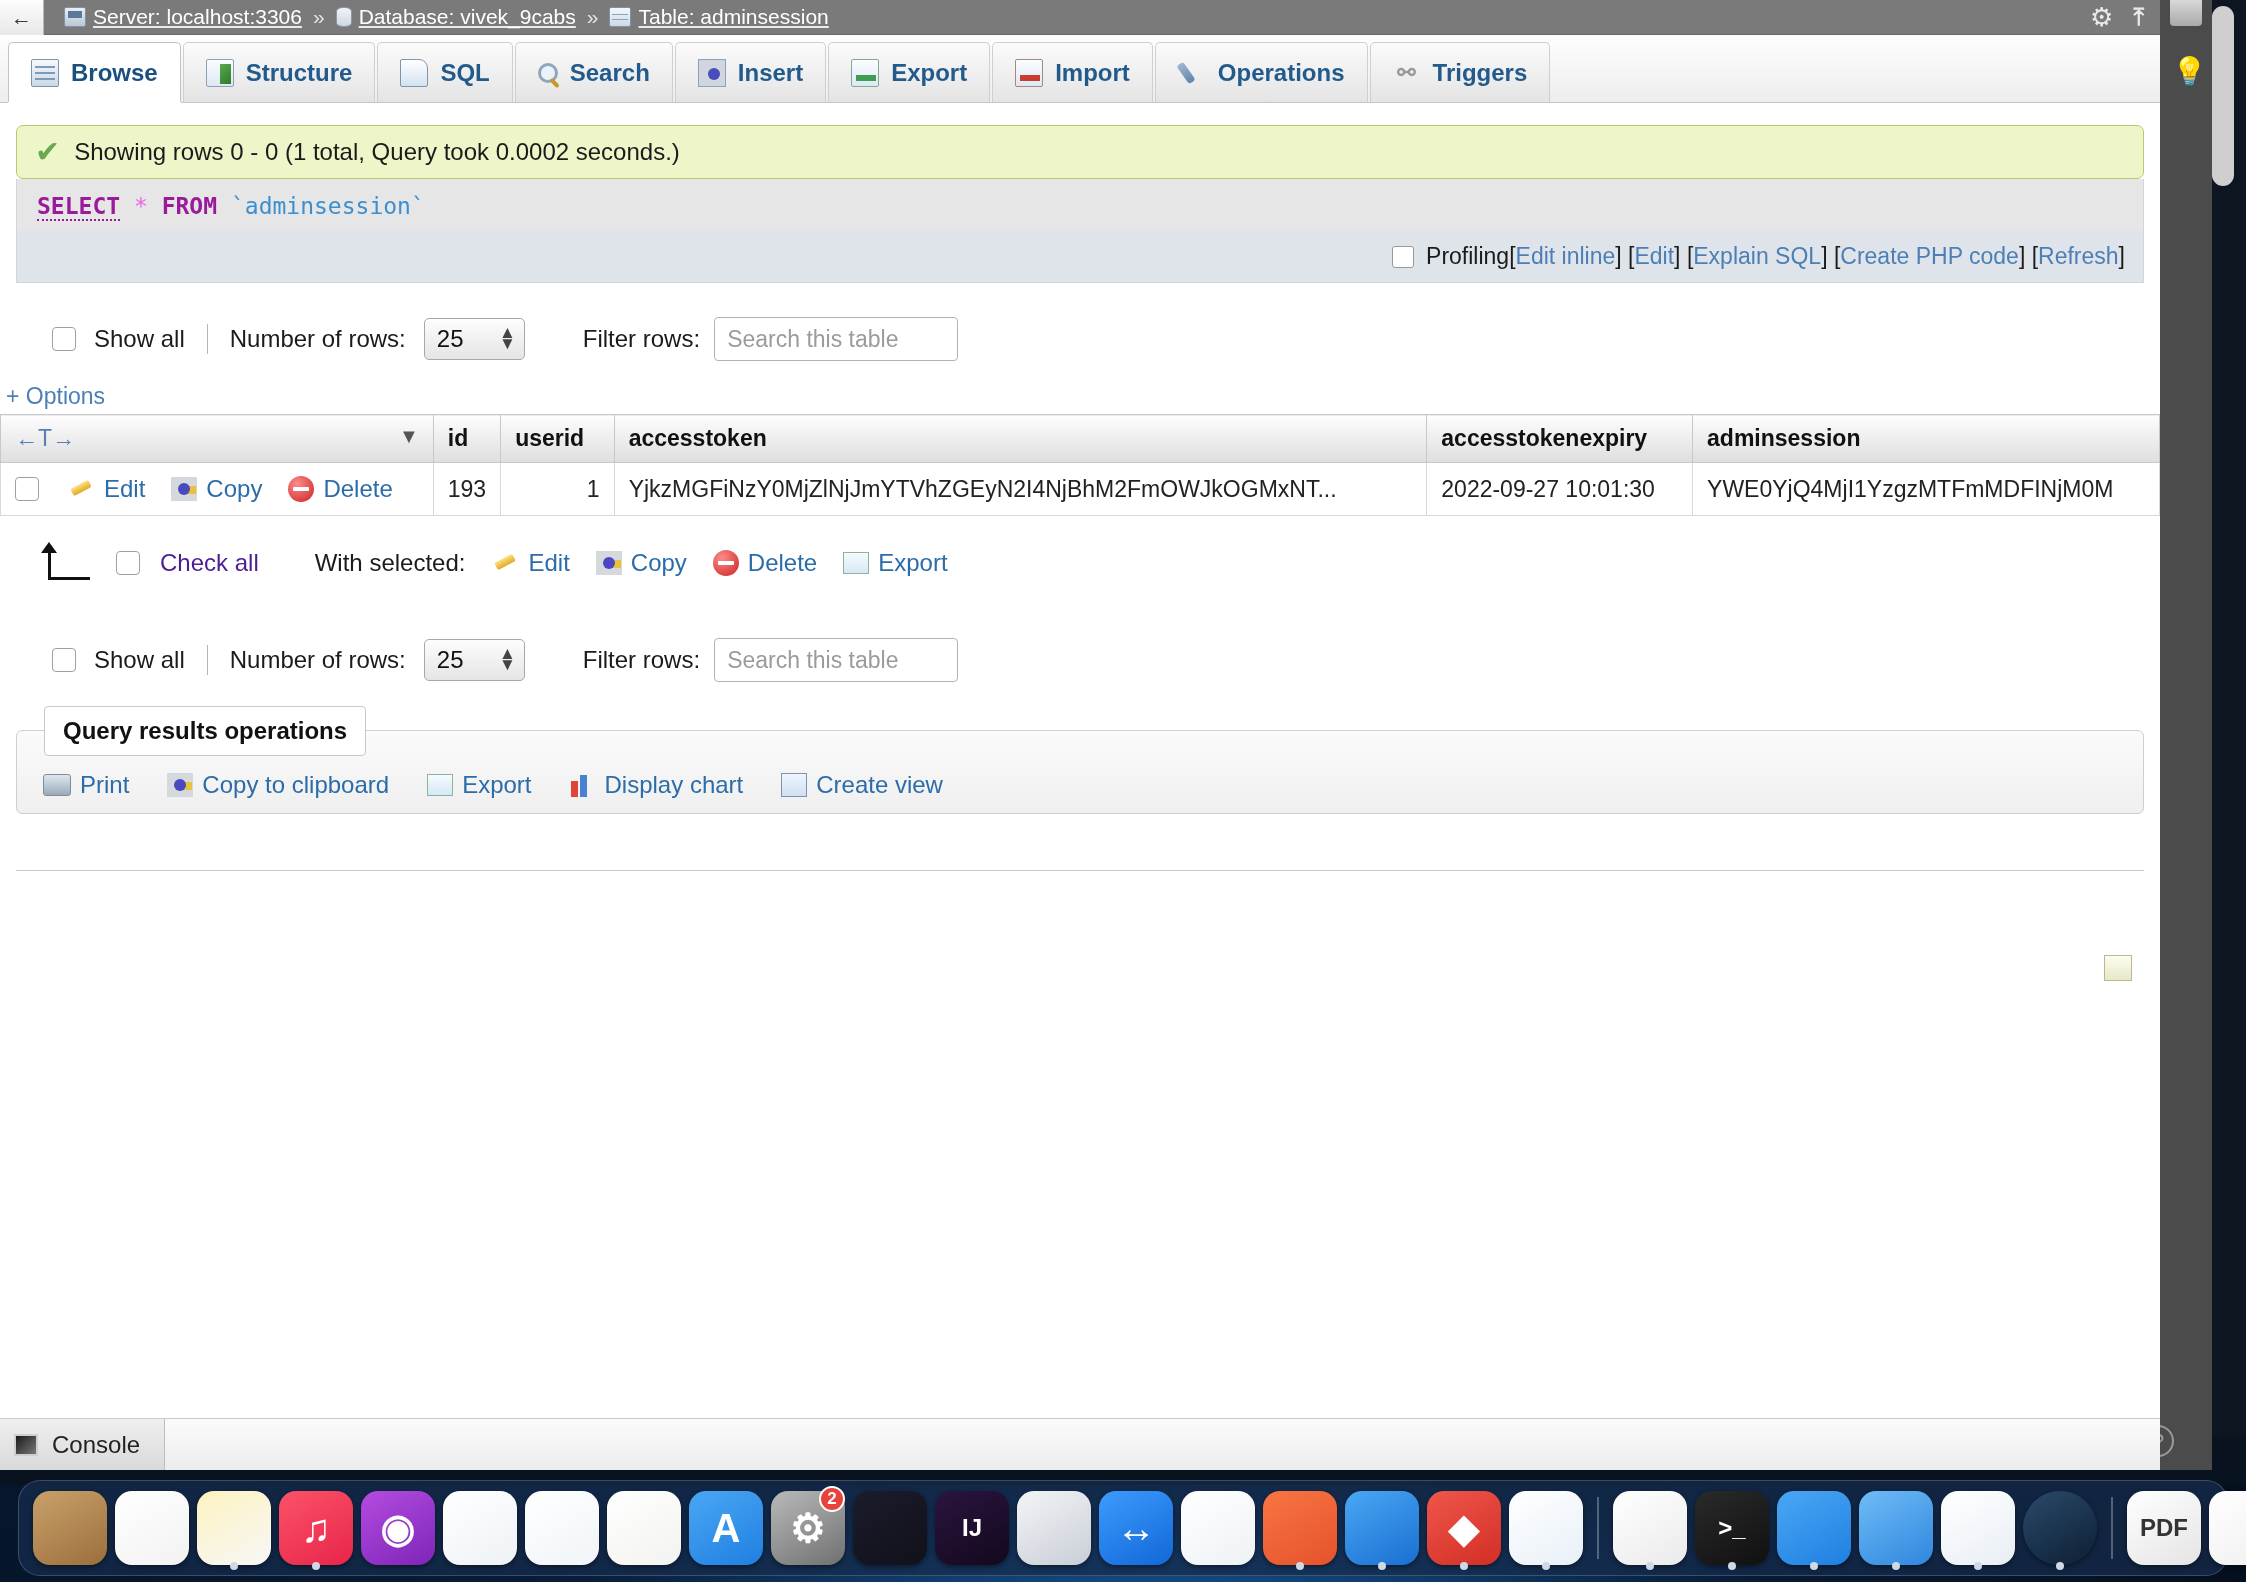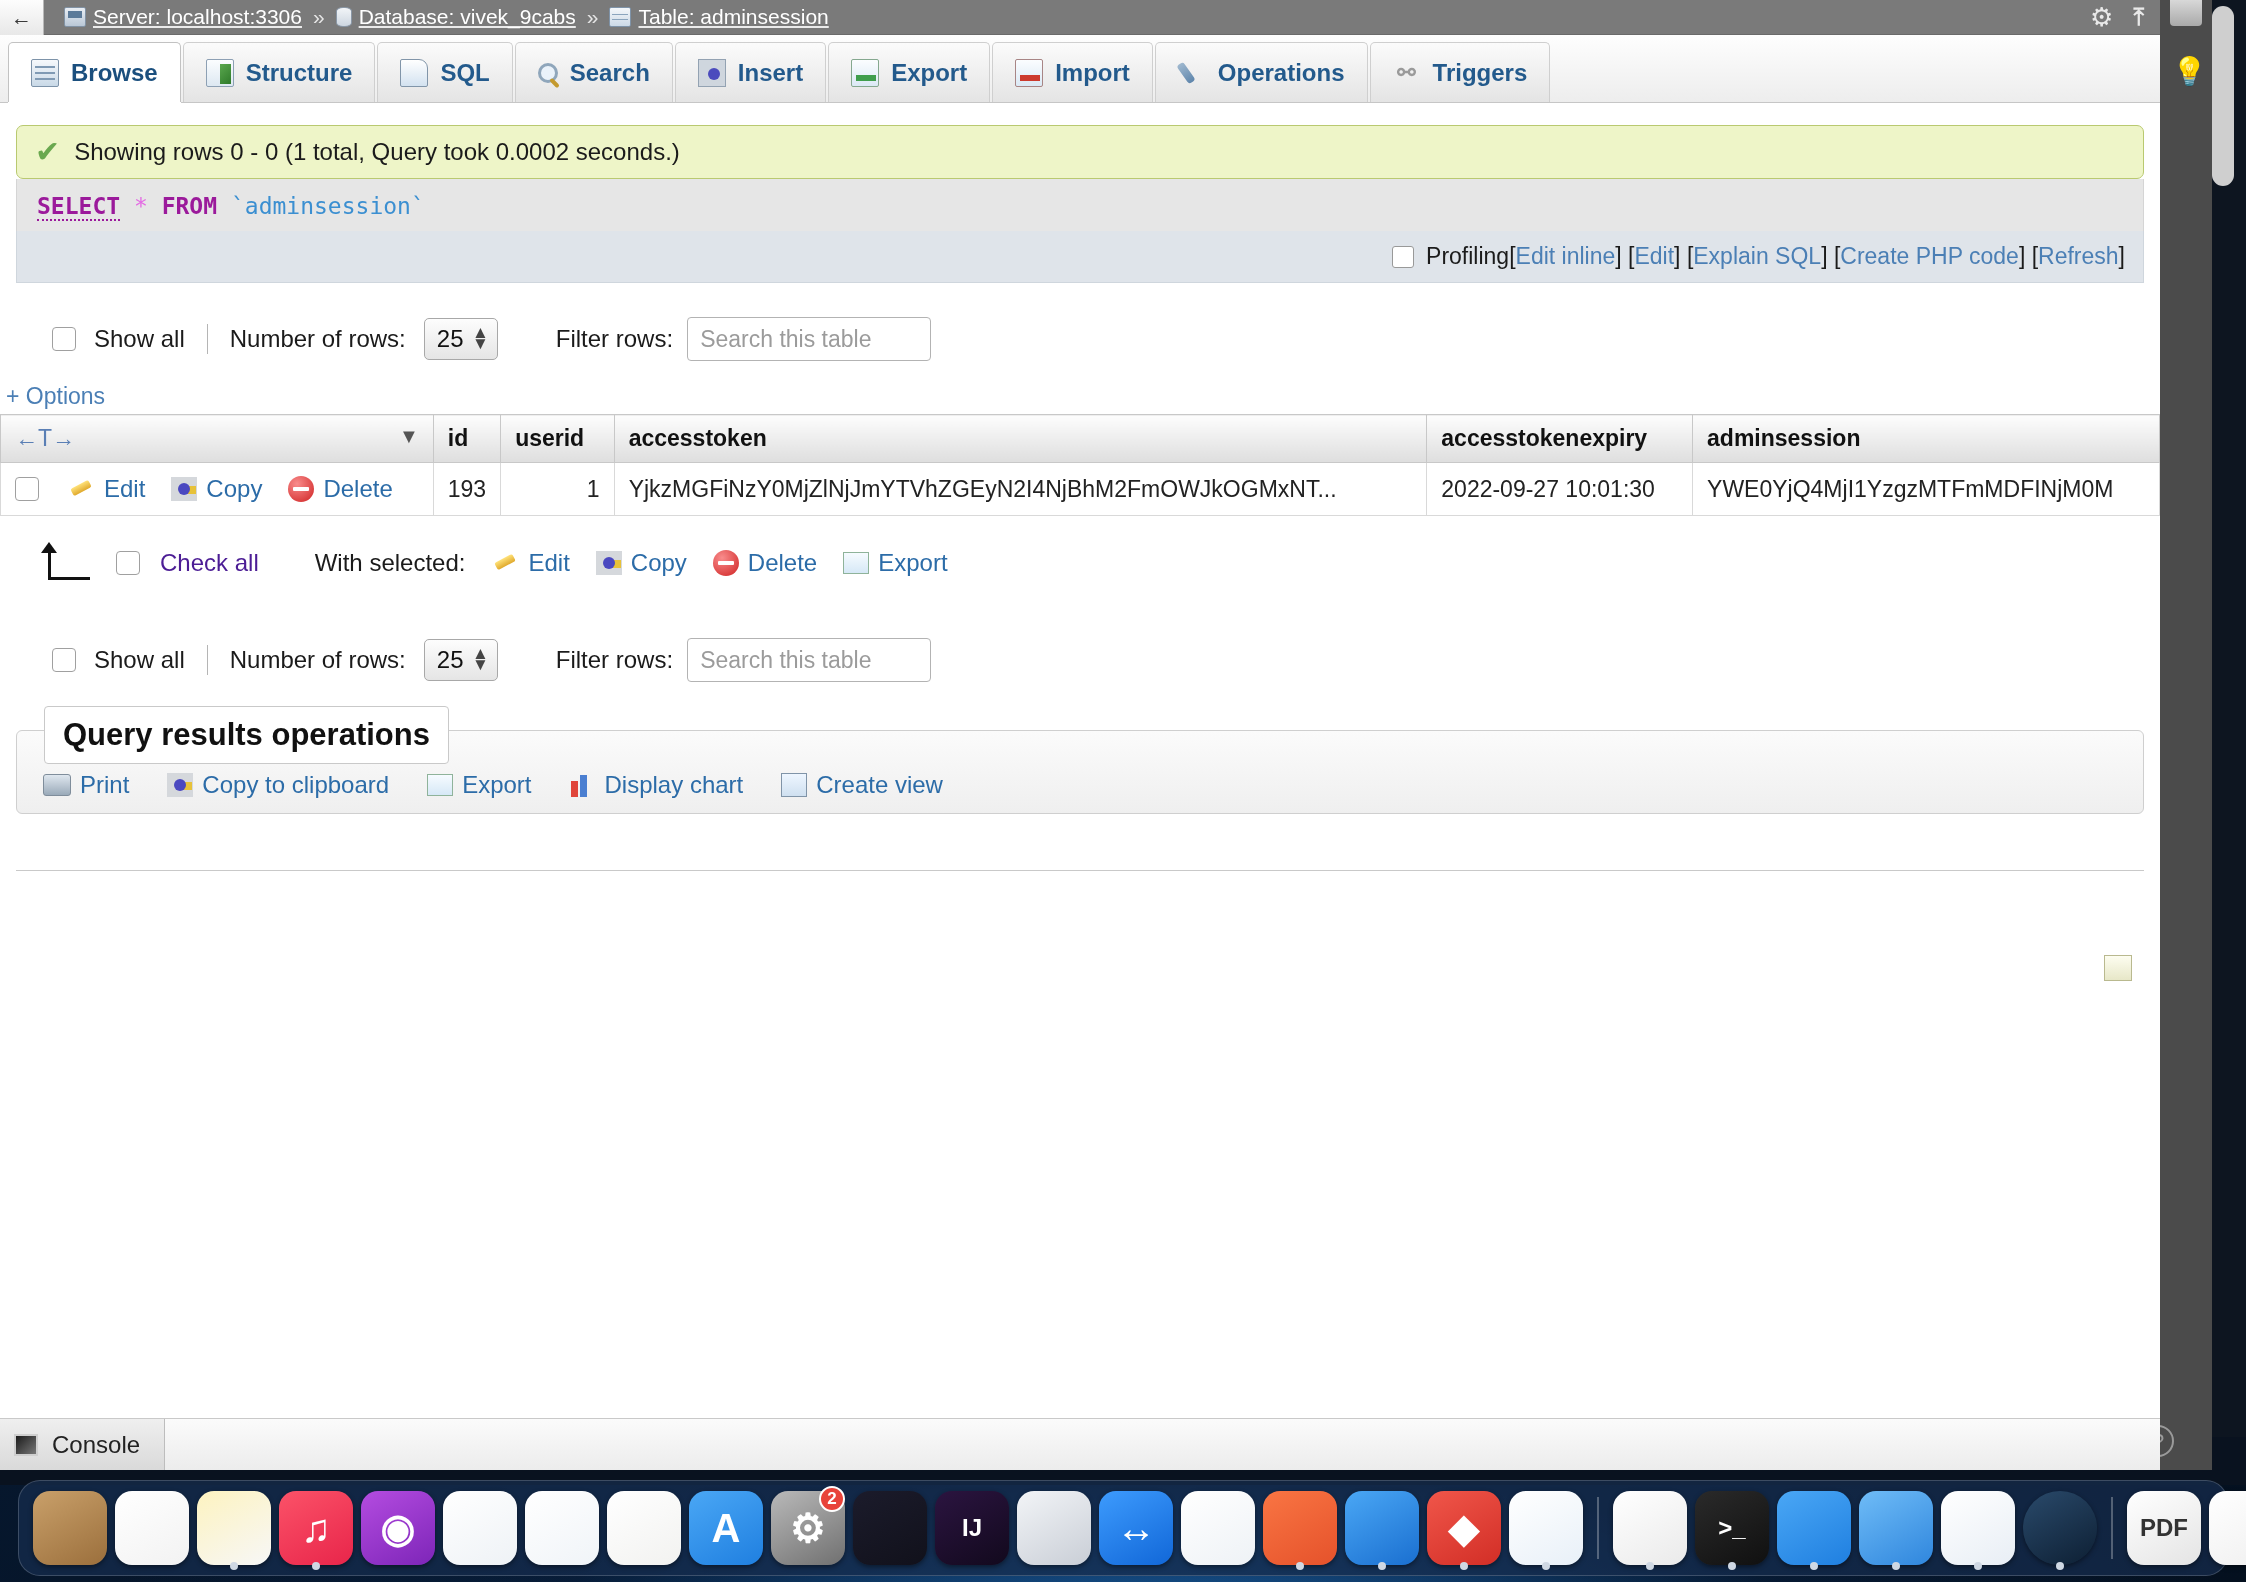--- a/index.html
+++ b/index.html
@@ -149,21 +149,21 @@
   #sqlactions .chk { width:22px; height:22px; border:1px solid #999; background:#fff; border-radius:3px; margin-right:12px; }
   #sqlactions a { color:#4b7fb5; text-decoration:none; }
   #sqlactions .brk { color:#1b1b1b; }
 
   .rowsbar { display:flex; align-items:center; gap:0; padding:34px 0 0 52px; font-size:24px; color:#1b1b1b; }
   .rowsbar .chk { width:24px; height:24px; border:1px solid #a0a0a0; background:#fff; border-radius:4px; }
   .rowsbar .lbl-showall { margin-left:18px; }
   .rowsbar .divider { width:1px; height:30px; background:#b5b5b5; margin:0 22px; }
   .rowsbar .lbl-numrows { margin-right:18px; }
   .stepper {
-    width:74px; height:42px;
+    width:101px; height:42px;
     background:linear-gradient(#fdfdfd,#e5e5e5);
     border:1px solid #a8a8a8; border-radius:5px;
     display:flex; align-items:center; justify-content:space-between;
     padding:0 8px 0 12px; font-size:24px; color:#111;
   }
   .stepper .arrows { display:flex; flex-direction:column; line-height:.62; font-size:17px; color:#444; }
   .rowsbar .lbl-filter { margin-left:58px; margin-right:14px; }
   .search-input {
     width:244px; height:44px; border:1px solid #b3b3b3; border-radius:4px;
     background:#fff; font-size:23px; color:#999; padding:0 12px;
@@ -215,21 +215,21 @@
     border-left:8px solid transparent; border-right:8px solid transparent; border-bottom:11px solid #111; }
   #withsel .chk { width:24px; height:24px; border:1px solid #a0a0a0; background:#fff; border-radius:4px; margin-left:24px; }
   #withsel .checkall { color:#4c1d95; margin-left:20px; }
   #withsel .wslabel { margin-left:56px; margin-right:28px; }
 
   
   #qro-wrap { margin:48px 16px 0 16px; position:relative; }
   #qro-legend {
     position:absolute; left:28px; top:-24px;
     background:#fff; border:1px solid #c9c9c9; border-radius:4px;
-    padding:10px 18px; font-size:31px; font-weight:bold; color:#111; z-index:2;
+    padding:10px 18px; font-size:24px; font-weight:bold; color:#111; z-index:2;
   }
   #qro-box {
     border:1px solid #cfcfcf; border-radius:6px;
     background:linear-gradient(#fbfbfb,#efefef);
     height:84px; display:flex; align-items:flex-end; padding:0 0 14px 26px; gap:8px;
   }
   #qro-box .act { margin-right:30px; }
   .ic-print { width:28px; height:22px; flex:none; background:linear-gradient(#dfe7ef,#9aaab9); border:1px solid #7f8d9b; border-radius:3px; }
   .ic-chart { width:26px; height:24px; flex:none; position:relative; background:transparent; }
   .ic-chart:before { content:""; position:absolute; left:1px; bottom:0; width:7px; height:16px; background:#e0453a; }

